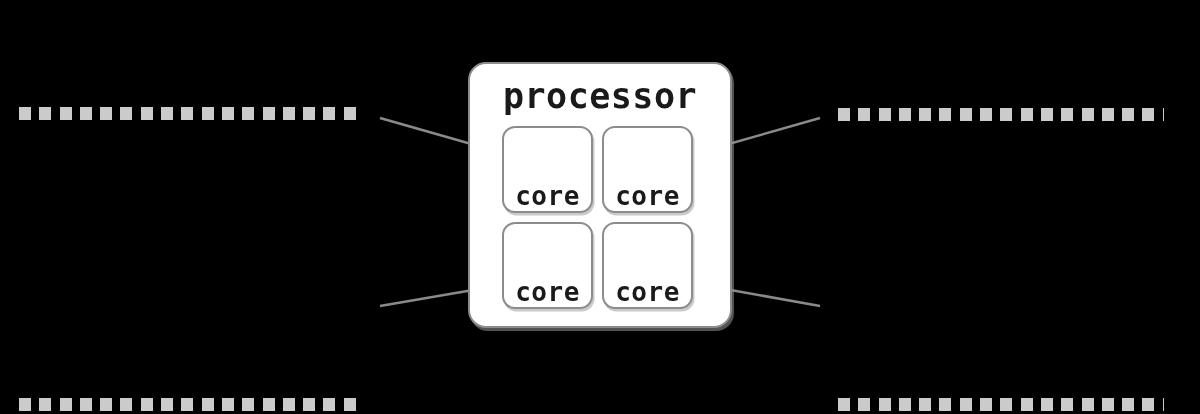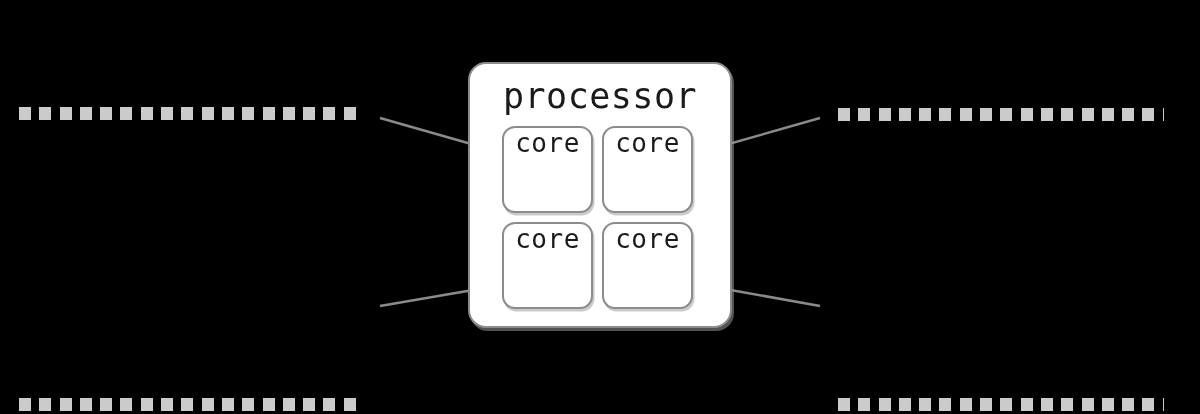--- a/index.html
+++ b/index.html
@@ -12,20 +12,21 @@
   }
   * { margin: 0; padding: 0; box-sizing: border-box; }
   html, body { background: var(--bg); }
   .canvas {
     position: relative;
     width: 1164px;
     height: 414px;
     background: var(--bg);
     overflow: hidden;
     font-family: "DejaVu Sans Mono", "Liberation Mono", monospace;
+    font-weight: bold;
   }
   .connectors {
     position: absolute;
     left: 0; top: 0;
     width: 1200px; height: 414px;
     pointer-events: none;
   }
   .dash-line {
     position: absolute;
     height: 13px;
@@ -63,21 +64,21 @@
     grid-template-columns: 91px 91px;
     grid-template-rows: 87px 87px;
     gap: 9px;
   }
   .core {
     background: var(--fill);
     border: 2px solid var(--border);
     border-radius: 13px;
     box-shadow: 1.5px 2.5px 0 rgba(150,150,150,0.5);
     display: flex;
-    align-items: flex-start;
+    align-items: flex-end;
     justify-content: center;
   }
   .core-label {
     font-size: 26px;
     letter-spacing: 0.5px;
     color: var(--text);
     white-space: nowrap;
   }
 </style>
 </head>

